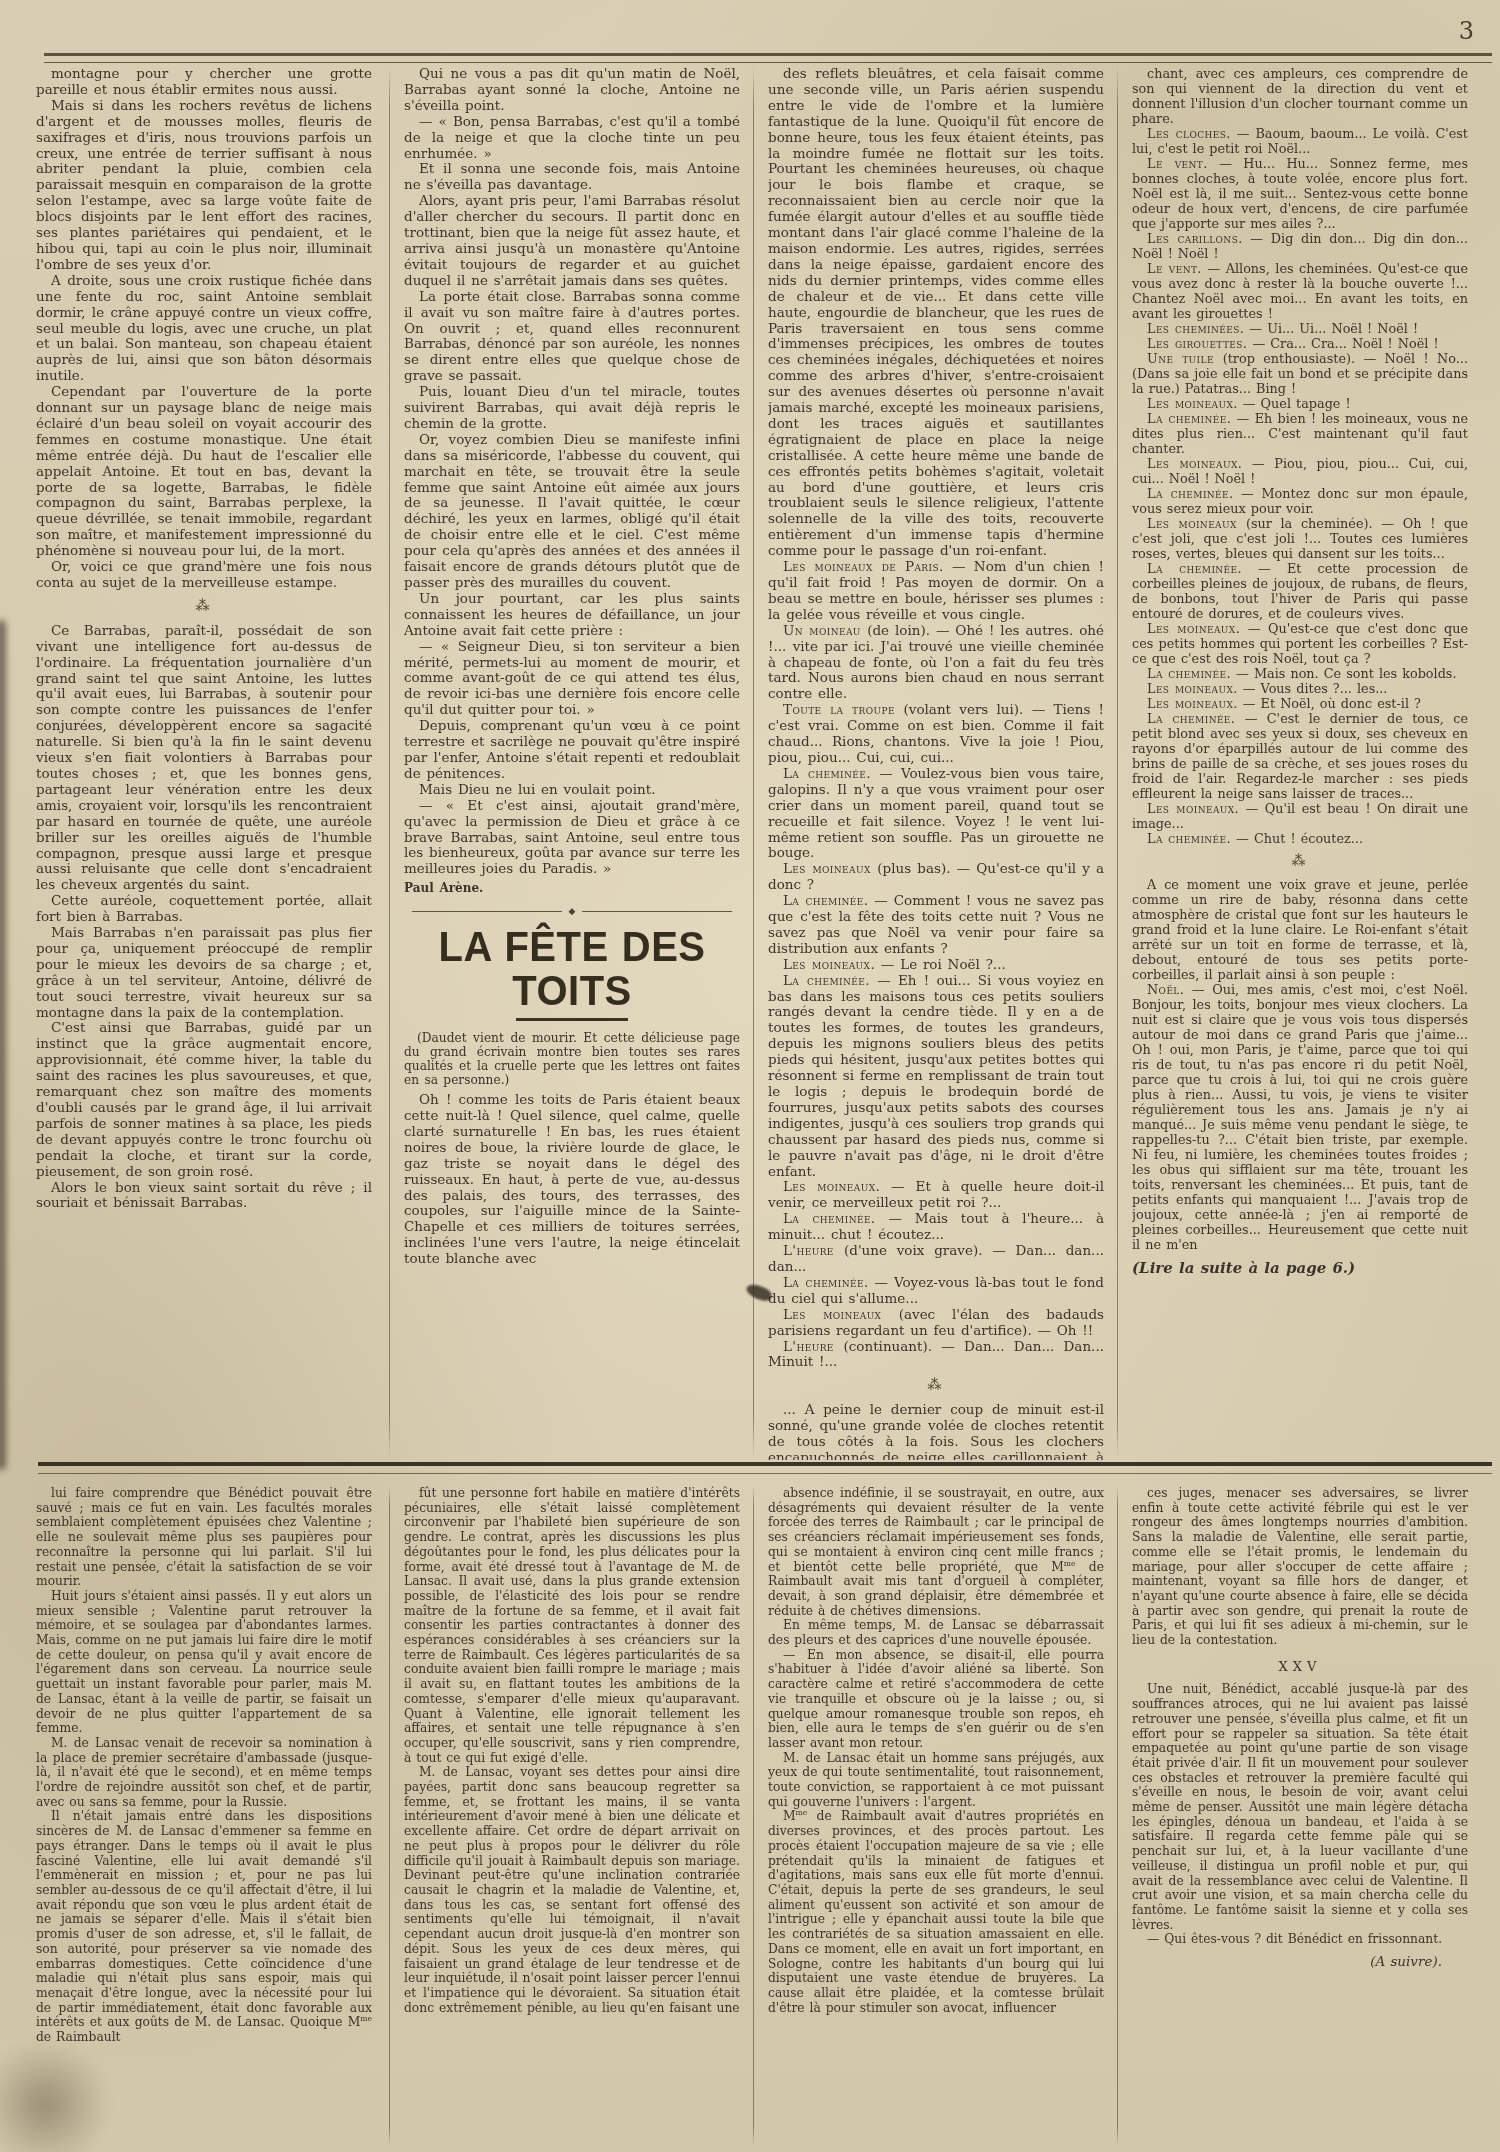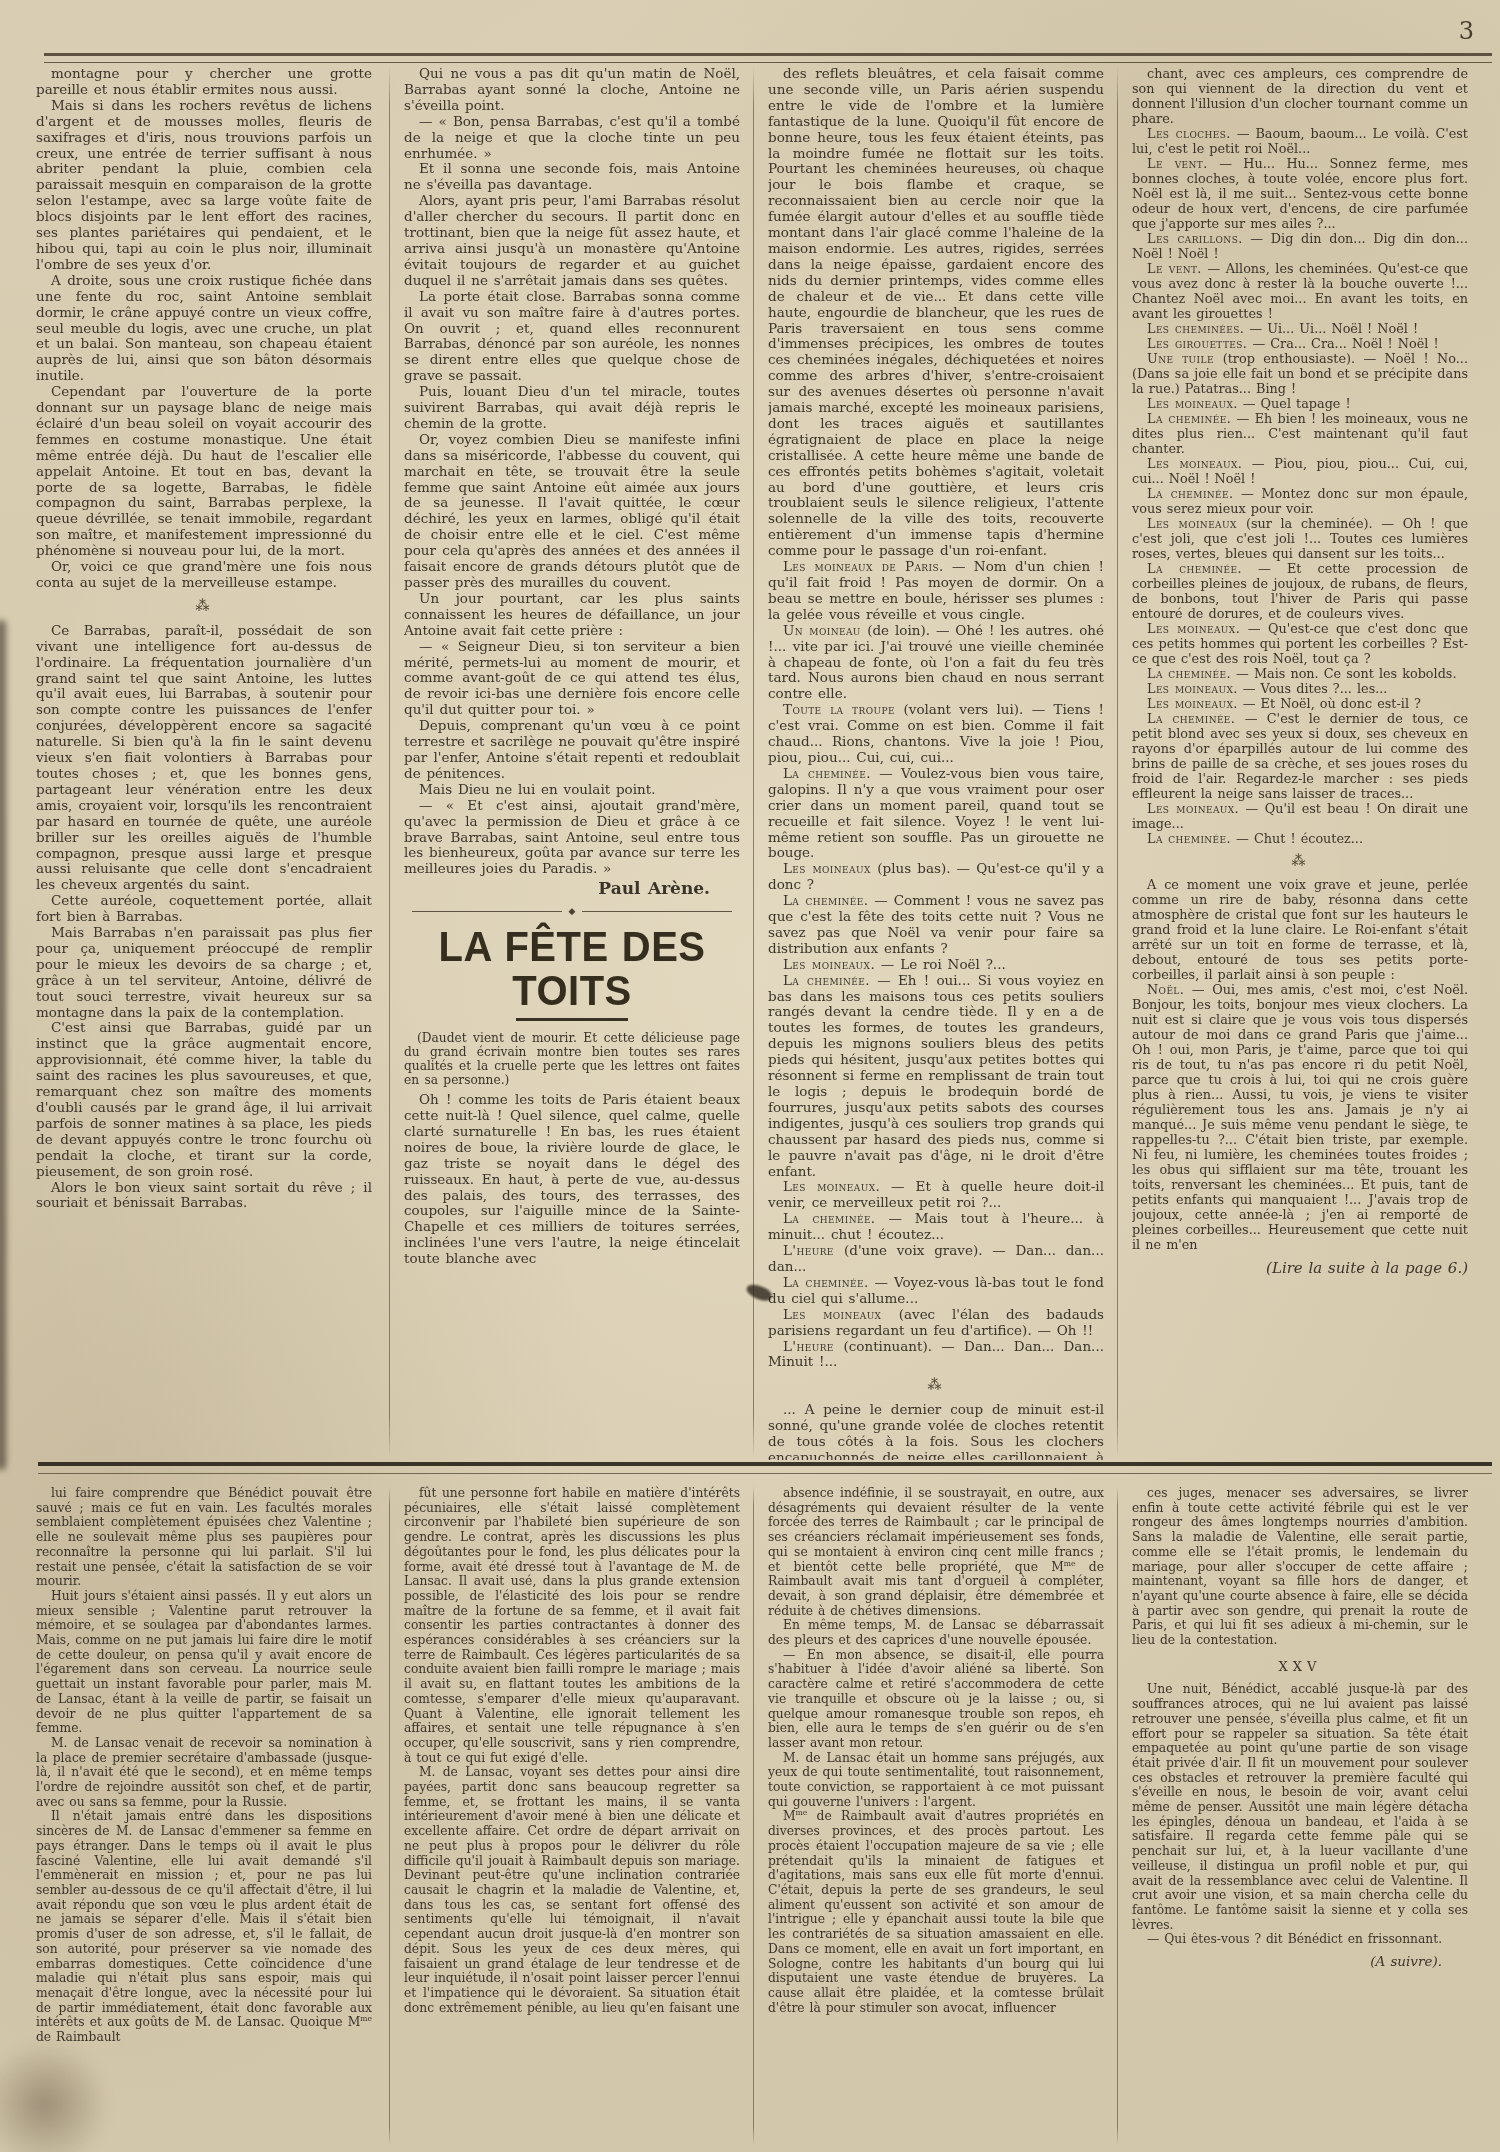--- a/index.html
+++ b/index.html
@@ -22,29 +22,29 @@
   .vr-t{top:66px;height:1392px}.vr-b{top:1486px;height:660px}
   .vx1{left:389px}.vx2{left:753px}.vx3{left:1117px}
   .col{position:absolute;width:336px;overflow:hidden;text-align:justify;}
   .col.top{top:66px;height:1394px;font-size:13.5px;line-height:15.9px;word-spacing:1.5px;}
   .col.t4{font-size:12.8px;line-height:15px;word-spacing:1px;}
   .col.bottom{top:1486px;height:664px;font-size:12.3px;line-height:14.7px;word-spacing:1px;}
   .cx1{left:36px}.cx2{left:404px}.cx3{left:768px}.cx4{left:1132px}
   .para{margin:0;text-indent:15px;}
   .note{margin:2px 0 5px;font-size:12.2px;line-height:14px;text-indent:13px;}
   .asterism{margin:8px 0;text-align:center;font-size:14px;letter-spacing:3px;text-indent:0;color:#4a4130;}
-  .signature{margin:4px 30px 2px 0;text-align:right;font-weight:bold;font-size:17px;}
+  .signature{margin:4px 30px 2px 0;text-align:left;font-weight:bold;font-size:12px;}
   .rule-diamond{display:flex;align-items:center;gap:7px;margin:10px 8px 6px;}
   .rdl{flex:1;border-top:1.5px solid rgba(72,62,44,.85);}
   .rdd{font-size:9px;color:#4c4232;line-height:9px;}
   .headline{margin:10px 0 2px;text-align:center;font-family:"Liberation Sans",sans-serif;
     font-weight:700;font-size:40px;line-height:42px;letter-spacing:.5px;color:#352e1f;transform:scaleY(1.06);}
   .rule-short{width:112px;margin:8px auto 10px;border-top:3px solid #3a3222;}
   .chapter{margin:12px 0 8px;text-align:center;font-size:13px;letter-spacing:5px;text-indent:0;}
-  .cont{margin-top:9px;text-align:right;font-weight:normal;font-style:italic;font-size:15px;text-indent:0;}
+  .cont{margin-top:9px;text-align:left;font-weight:bold;font-style:italic;font-size:15px;text-indent:0;}
   .suite{margin:7px 26px 0 0;text-align:right;font-style:italic;font-size:13.5px;text-indent:0;}
   .s-n{}.s-i{}
   .s-sc{font-variant:small-caps;letter-spacing:.4px}
   .s-sup{vertical-align:super;font-size:.62em;line-height:0}
   .stain-left{position:absolute;left:-4px;top:620px;width:10px;height:850px;
     background:rgba(35,28,18,.55);filter:blur(3px);border-radius:5px;}
   .stain-corner{position:absolute;left:-20px;top:2040px;width:130px;height:130px;
     background:radial-gradient(closest-side,rgba(55,40,22,.35),transparent);filter:blur(6px);}
   .ink-blot{position:absolute;left:746px;top:1286px;width:26px;height:13px;
     background:rgba(32,26,17,.75);border-radius:60% 40% 50% 50%;transform:rotate(24deg);filter:blur(1px);}

